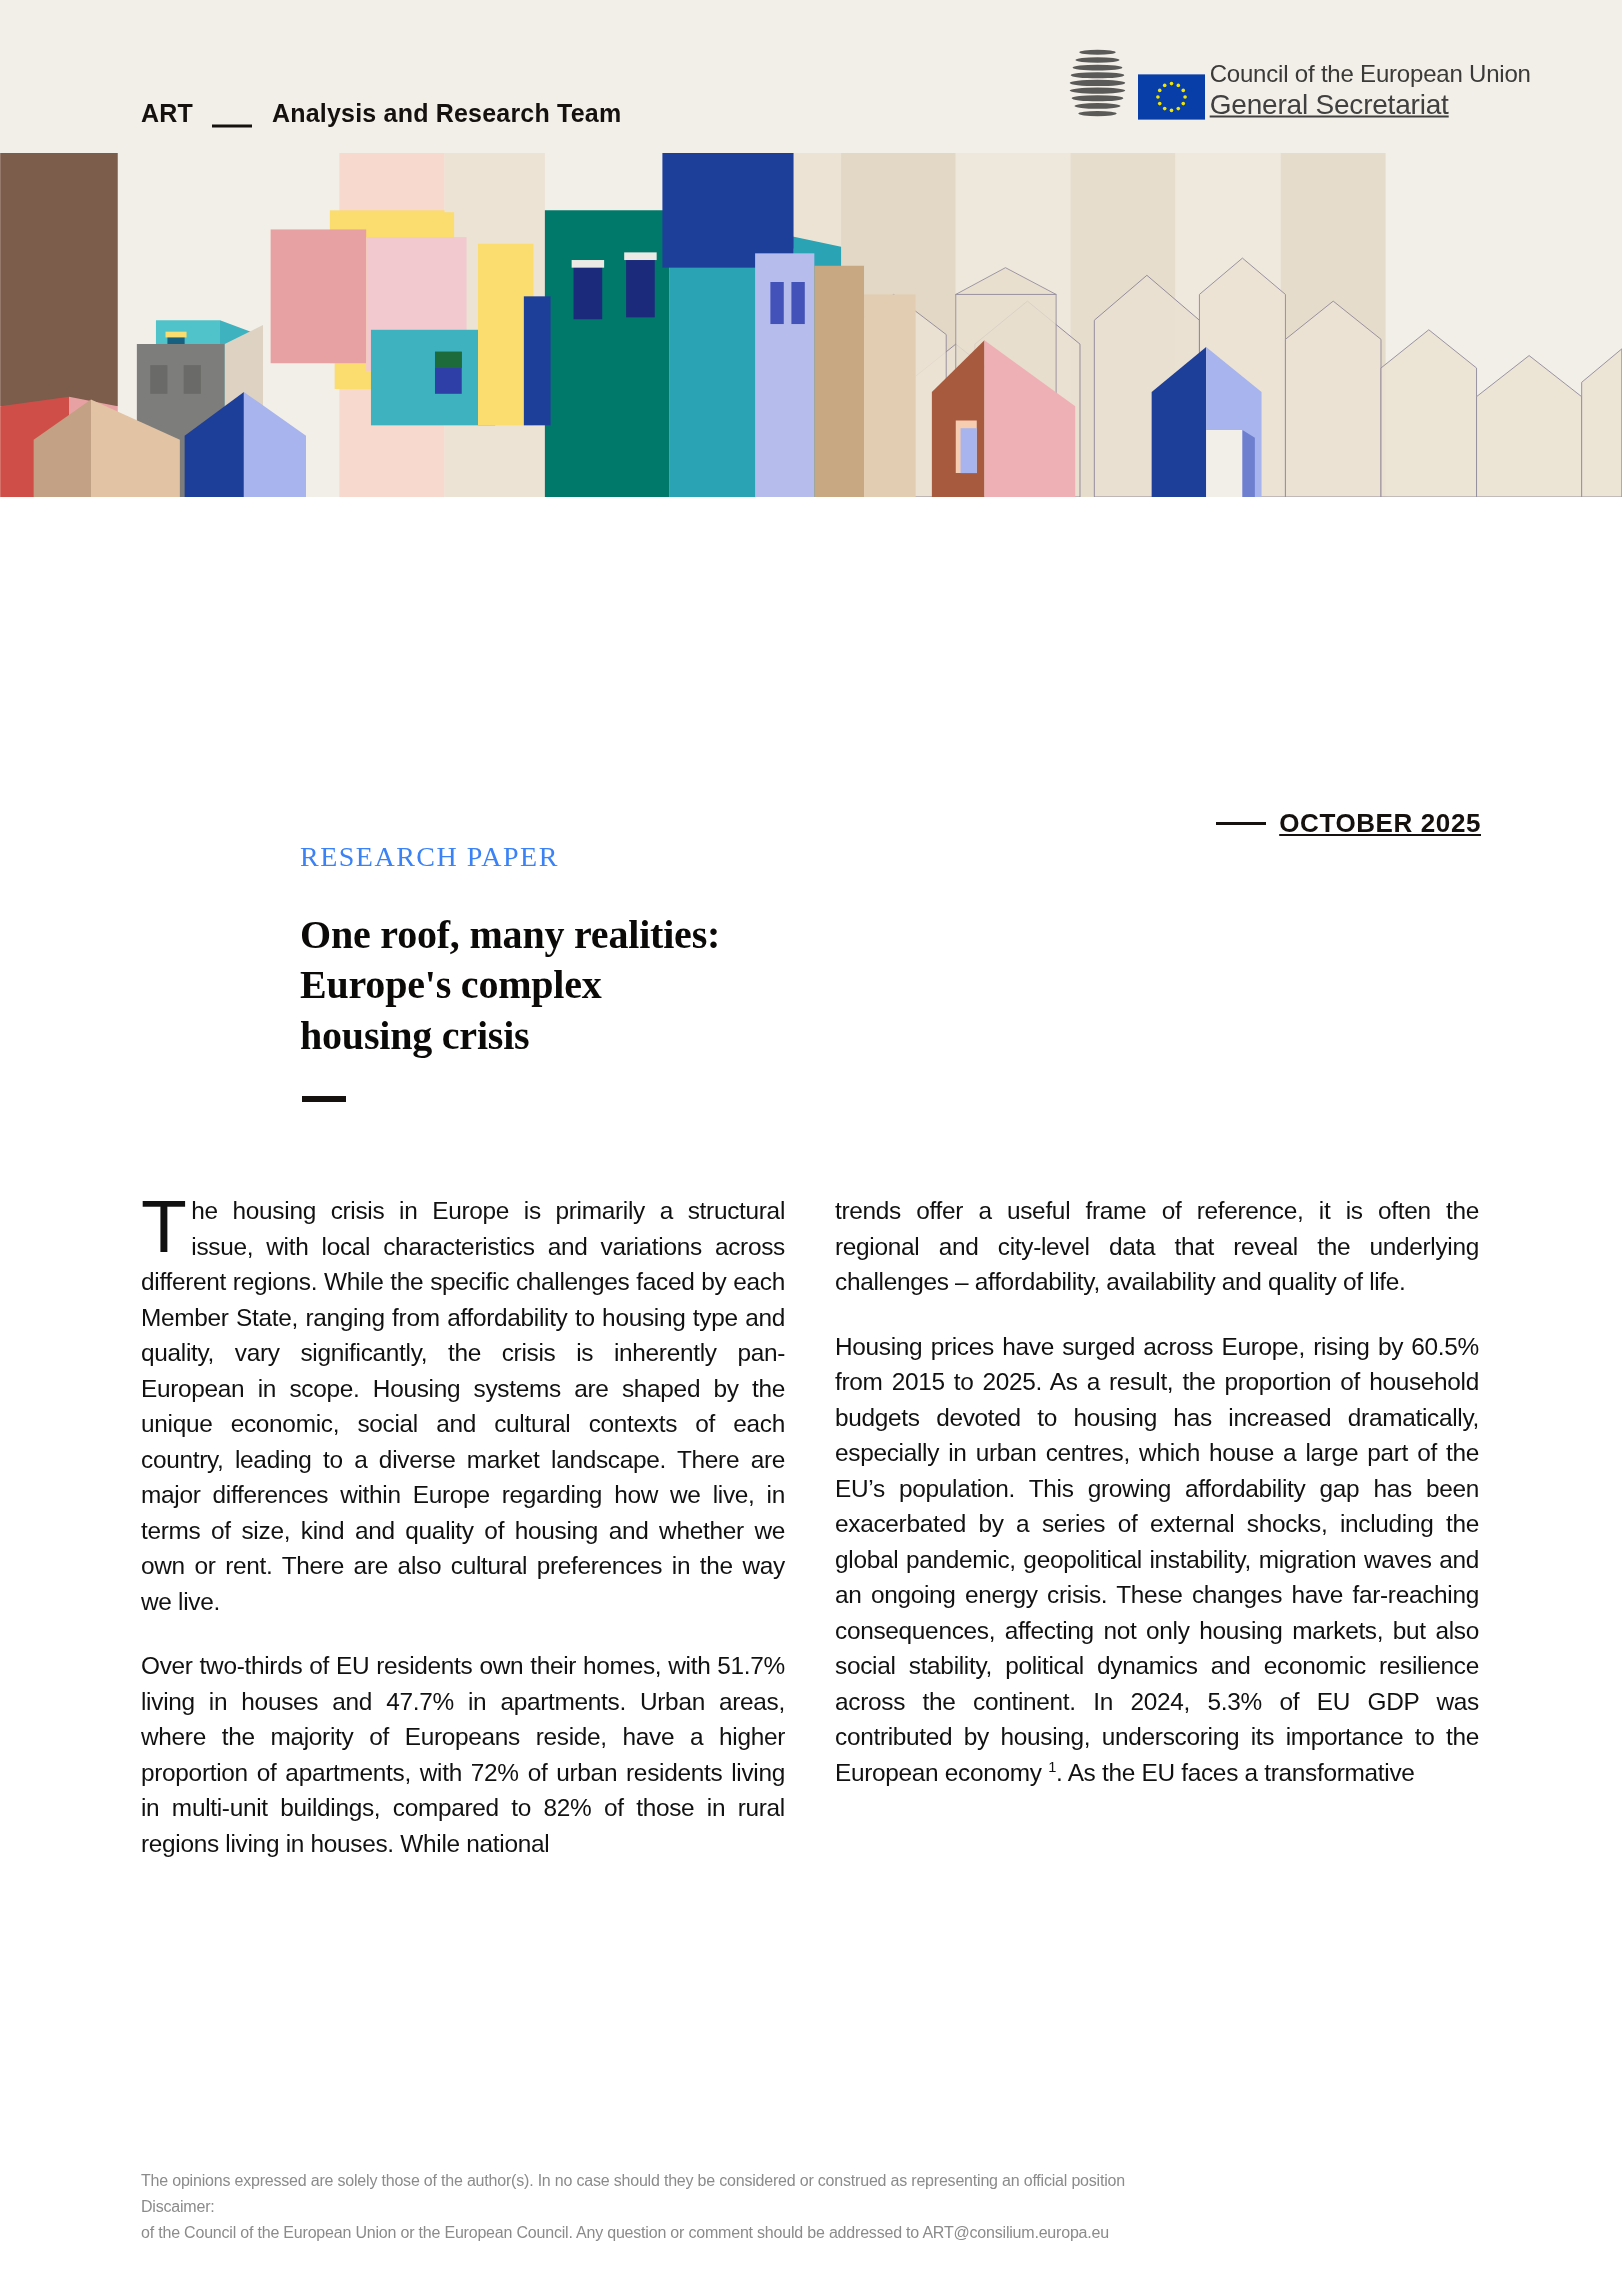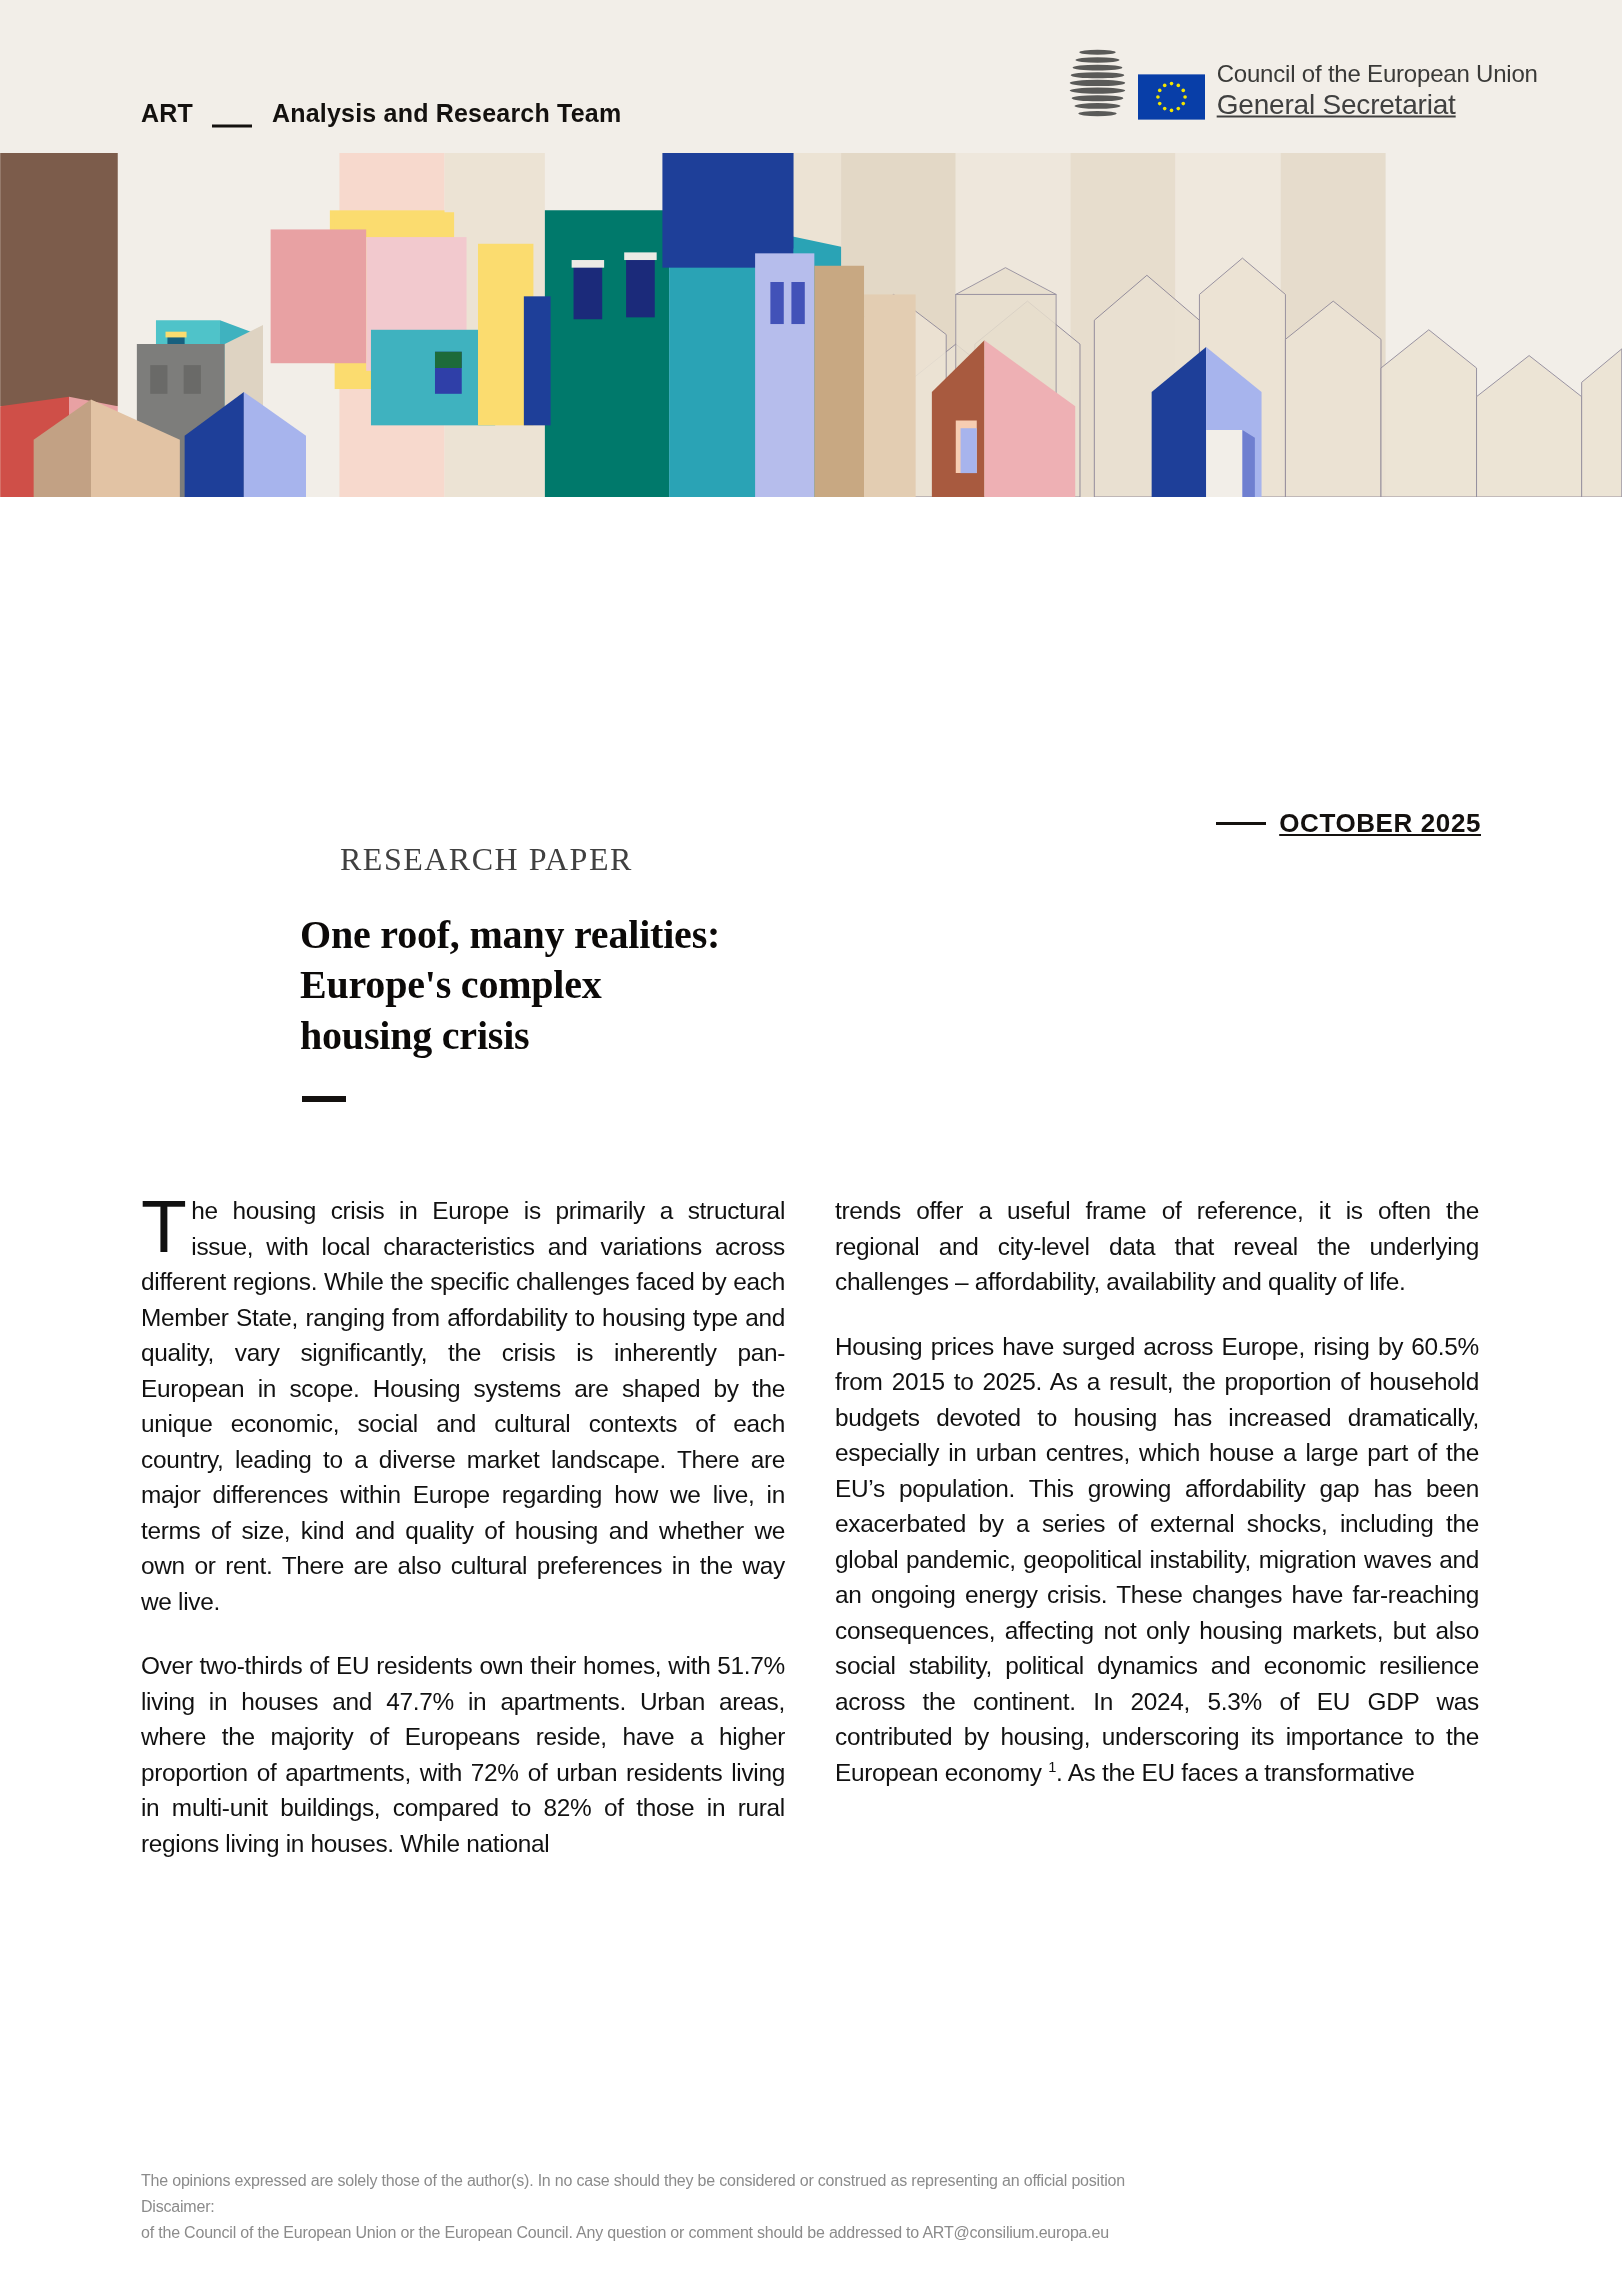--- a/index.html
+++ b/index.html
@@ -73,21 +73,21 @@
   .logo-flag {
     width: 67px;
     height: 45px;
     background: #083ea8;
     position: relative;
     flex: 0 0 auto;
     margin-bottom: 1px;
   }
   .logo-flag svg { display: block; }
   .logo-text {
-    margin-left: 12px;
+    margin-left: 5px;
     margin-bottom: 0px;
     line-height: 1.18;
   }
   .logo-line1 {
     font-family: "Liberation Sans", sans-serif;
     font-size: 24px;
     color: #3a3a38;
     white-space: nowrap;
     letter-spacing: -0.2px;
   }
@@ -134,24 +134,23 @@
     white-space: nowrap;
     text-decoration: underline;
   }
 
   
   .kicker {
     position: absolute;
     left: 300px;
     top: 841px;
     font-family: "Liberation Serif", serif;
-    font-size: 32px;
+    font-size: 28px;
     letter-spacing: 1.5px;
-    color: #404040;
-    margin-left: 40px;
+    color: #3b82f6;
   }
   .title {
     position: absolute;
     left: 300px;
     top: 910px;
     width: 535px;
     font-family: "Liberation Serif", serif;
     font-weight: bold;
     font-size: 40px;
     line-height: 1.26;

